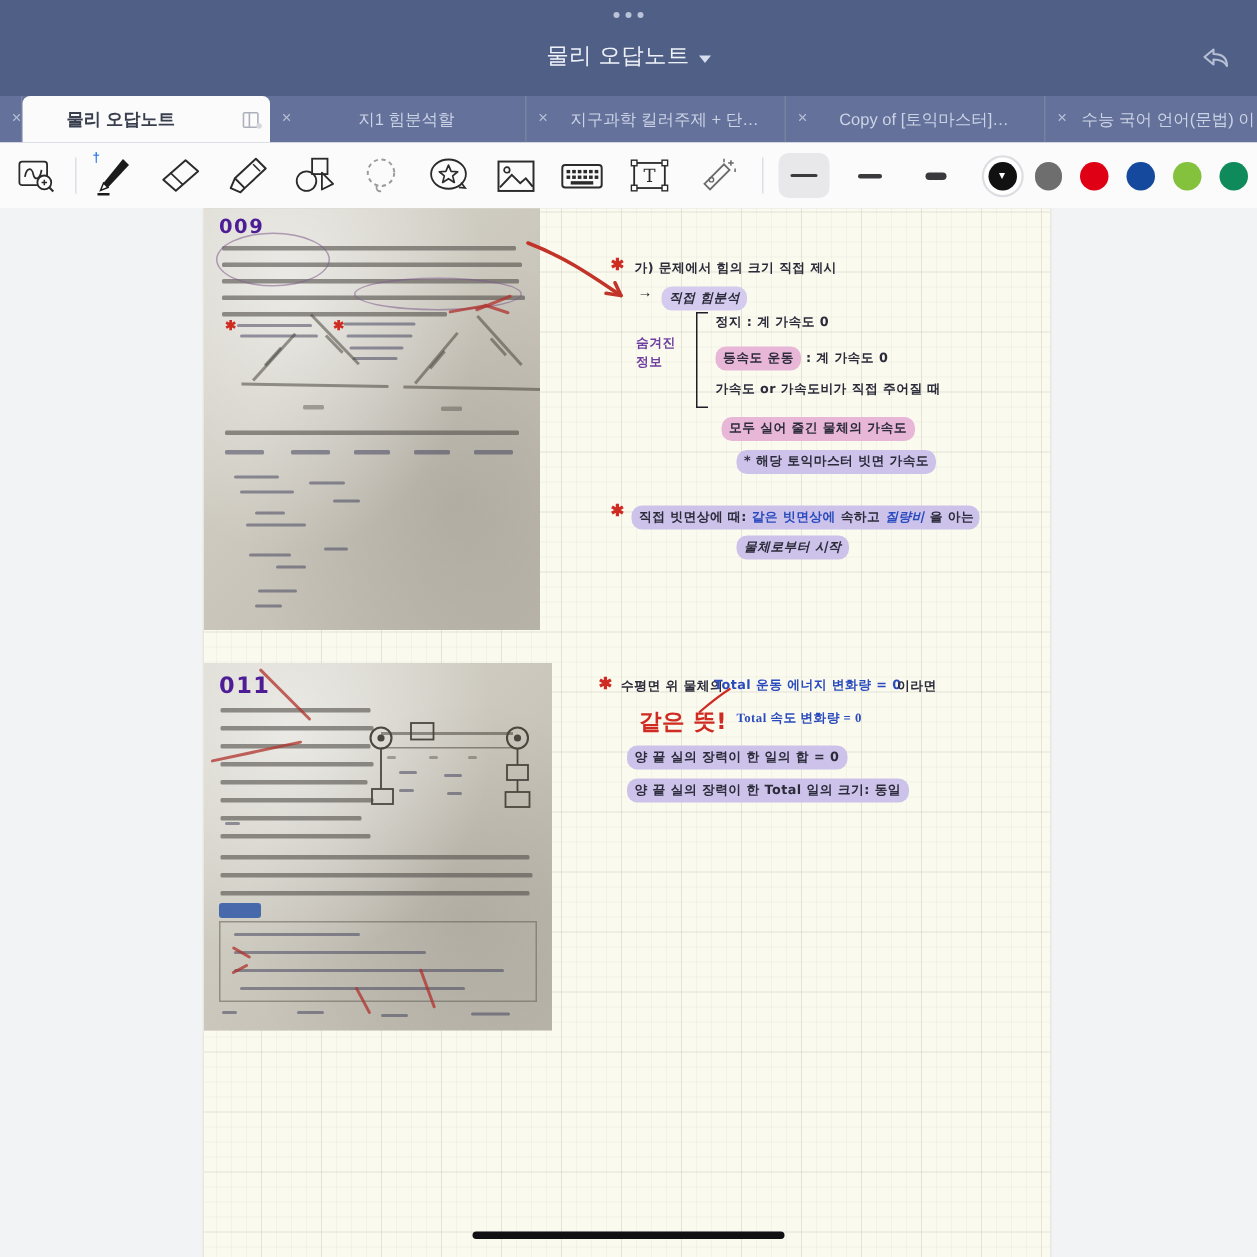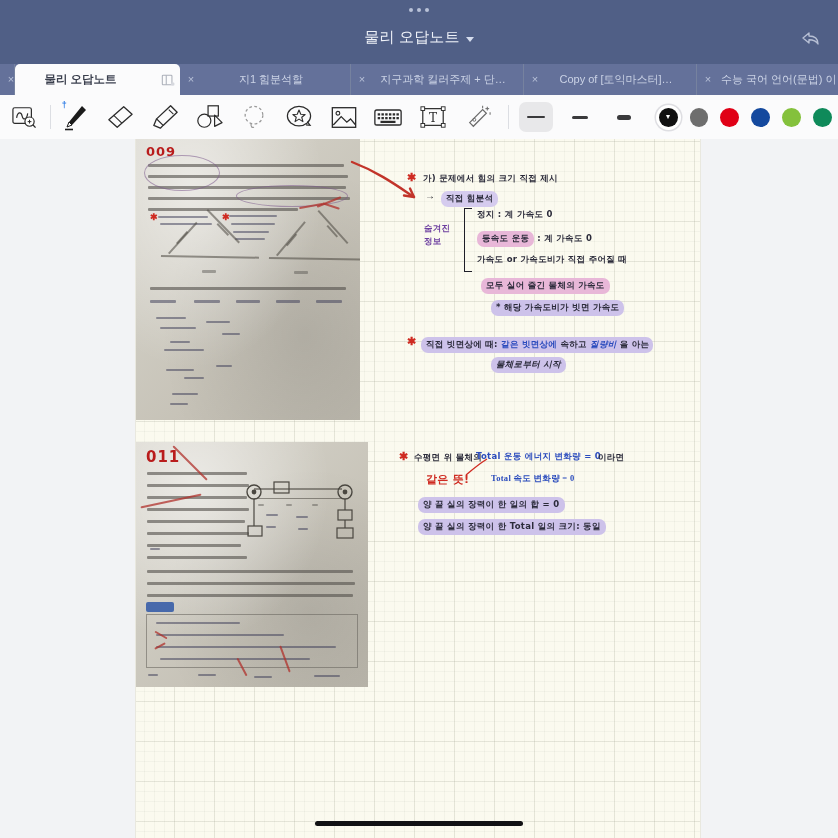--- a/index.html
+++ b/index.html
@@ -127,21 +127,21 @@
     background:
       radial-gradient(ellipse at 25% 18%, rgba(255,255,255,.55), rgba(255,255,255,0) 55%),
       radial-gradient(ellipse at 75% 70%, rgba(0,0,0,.10), rgba(0,0,0,0) 60%),
       linear-gradient(135deg,#d8d5cc 0%,#cfccc2 35%,#c6c2b7 65%,#bdb9ae 100%);
   }
   .ph1{left:0px;top:-2px;width:224px;height:283px;}
   .ph2{left:0px;top:303px;width:232px;height:245px;}
 
   .pnum{
     position:absolute;font-family:"DejaVu Sans", sans-serif;font-weight:bold;
-    color:#b91c1c;letter-spacing:1px;
+    color:#4c1d95;letter-spacing:1px;
   }
   .pnum1{left:10px;top:7px;font-size:13px;}
   .pnum2{left:10px;top:6px;font-size:15px;}
 
   .txtline{
     position:absolute;background:#55524d;opacity:.62;border-radius:1px;height:3px;
   }
   .txtline.d{opacity:.45;}
   .hwline{position:absolute;background:#3a3a55;opacity:.5;border-radius:1px;height:2px;}
   .redink{position:absolute;background:#b0322c;opacity:.75;border-radius:1px;}
@@ -446,39 +446,39 @@
       <svg class="redarrow" style="left:212px;top:20px;width:70px;height:42px;" viewBox="0 0 70 42">
         <path d="M66 38 C48 26, 30 13, 4 3" stroke="#c2342a" stroke-width="2.4" fill="none" stroke-linecap="round"></path>
         <path d="M66 38 L56 36.5 M66 38 L62 29.5" stroke="#c2342a" stroke-width="2.4" fill="none" stroke-linecap="round"></path>
       </svg>
 
       <div>
         <span class="star" style="left:271px;top:33px;">✱</span>
         <span class="hw" style="left:287px;top:34px;">가) 문제에서 힘의 크기 직접 제시</span>
 
         <span class="arrowgl" style="left:289px;top:52px;">→</span>
-        <span class="hw" style="left:305px;top:52px;">
+        <span class="hw" style="left:305px;top:52px;font-style:italic;">
           <span class="hl hl-lav2">직접 힘분석</span>
         </span>
 
         <div class="bracket" style="left:328px;top:69px;height:62px;"></div>
         <span class="hw purple" style="left:288px;top:84px;">숨겨진</span>
         <span class="hw purple" style="left:288px;top:97px;">정보</span>
 
         <span class="hw" style="left:341px;top:70px;">정지 : 계 가속도 0</span>
         <span class="hw" style="left:341px;top:92px;">
           <span class="hl hl-pink">등속도 운동</span><span style="padding-left:3px">: 계 가속도 0</span>
         </span>
         <span class="hw" style="left:341px;top:115px;">가속도 or 가속도비가 직접 주어질 때</span>
 
         <span class="hw" style="left:345px;top:139px;">
           <span class="hl hl-pink">모두 실어 줄긴 물체의 가속도</span>
         </span>
         <span class="hw" style="left:355px;top:161px;">
-          <span class="hl hl-lav">* 해당 가속도비가 빗면 가속도</span>
+          <span class="hl hl-lav">* 해당 토익마스터 빗면 가속도</span>
         </span>
 
         <span class="star" style="left:271px;top:197px;">✱</span>
         <span class="hw" style="left:285px;top:198px;">
           <span class="hl hl-lav" style="padding-right:4px">
             <span>직접 빗면상에 때:</span>
             <span class="hw blue" style="position:static;">같은 빗면상에</span>
             <span>속하고</span>
             <span class="hw blue" style="position:static;font-style:italic;">질량비</span>
             <span>을 아는</span>
@@ -549,21 +549,21 @@
         <div class="redink" style="left:96px;top:224px;width:20px;height:2px;transform:rotate(62deg);"></div>
         <div class="redink" style="left:135px;top:216px;width:28px;height:2px;transform:rotate(70deg);"></div>
       </div>
 
       <div>
         <span class="star" style="left:263px;top:312px;">✱</span>
         <span class="hw" style="left:278px;top:313px;">수평면 위 물체의</span>
         <span class="hw blue" style="left:340px;top:312px;">Total 운동 에너지 변화량 = 0</span>
         <span class="hw" style="left:462px;top:313px;">이라면</span>
 
-        <span class="hw red" style="left:290px;top:333px;font-size:11px;">같은 뜻!</span>
+        <span class="hw red" style="left:290px;top:333px;font-size:15px;">같은 뜻!</span>
         <svg style="position:absolute;left:327px;top:318px;width:26px;height:20px;" viewBox="0 0 26 20">
           <path d="M24 2 C16 7, 10 12, 3 18" stroke="#cf2b22" stroke-width="1.4" fill="none"></path>
         </svg>
         <span class="hw blue" style="left:355px;top:334px;font-family:Liberation Serif, serif;">Total 속도 변화량 = 0</span>
 
         <span class="hw" style="left:282px;top:358px;">
           <span class="hl hl-lav">양 끝 실의 장력이 한 일의 합 = 0</span>
         </span>
         <span class="hw" style="left:282px;top:380px;">
           <span class="hl hl-lav">양 끝 실의 장력이 한 Total 일의 크기: 동일</span>

